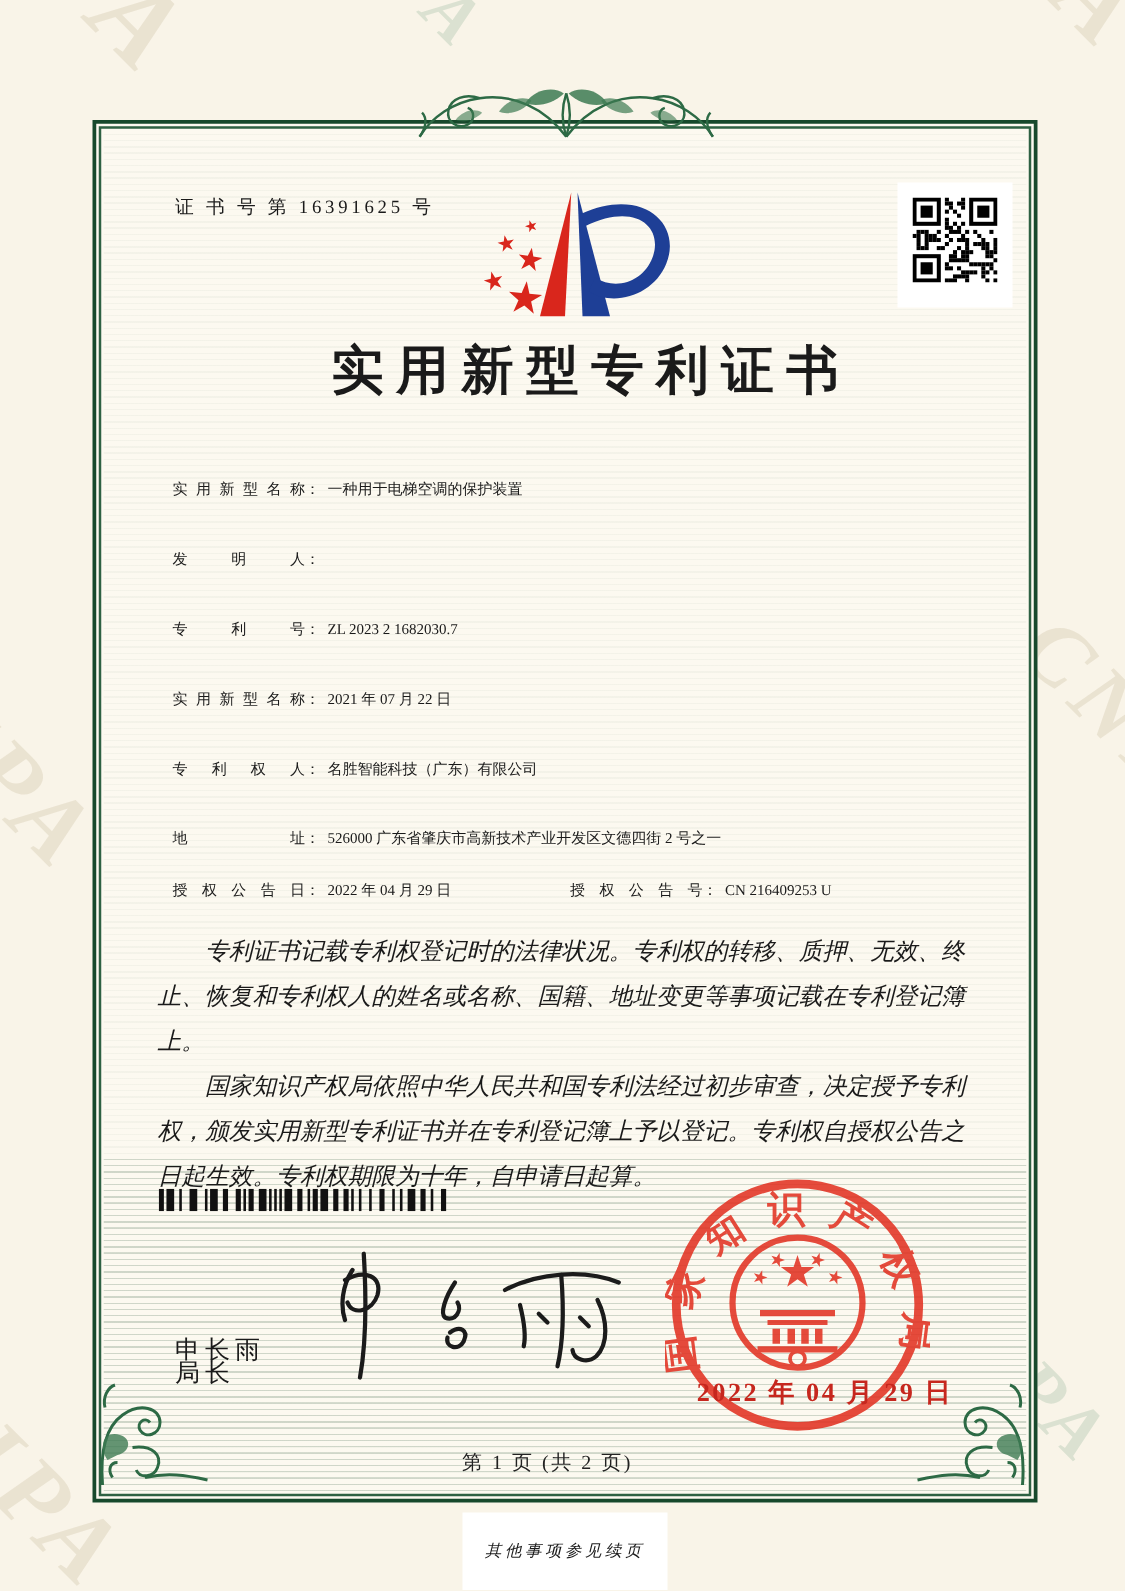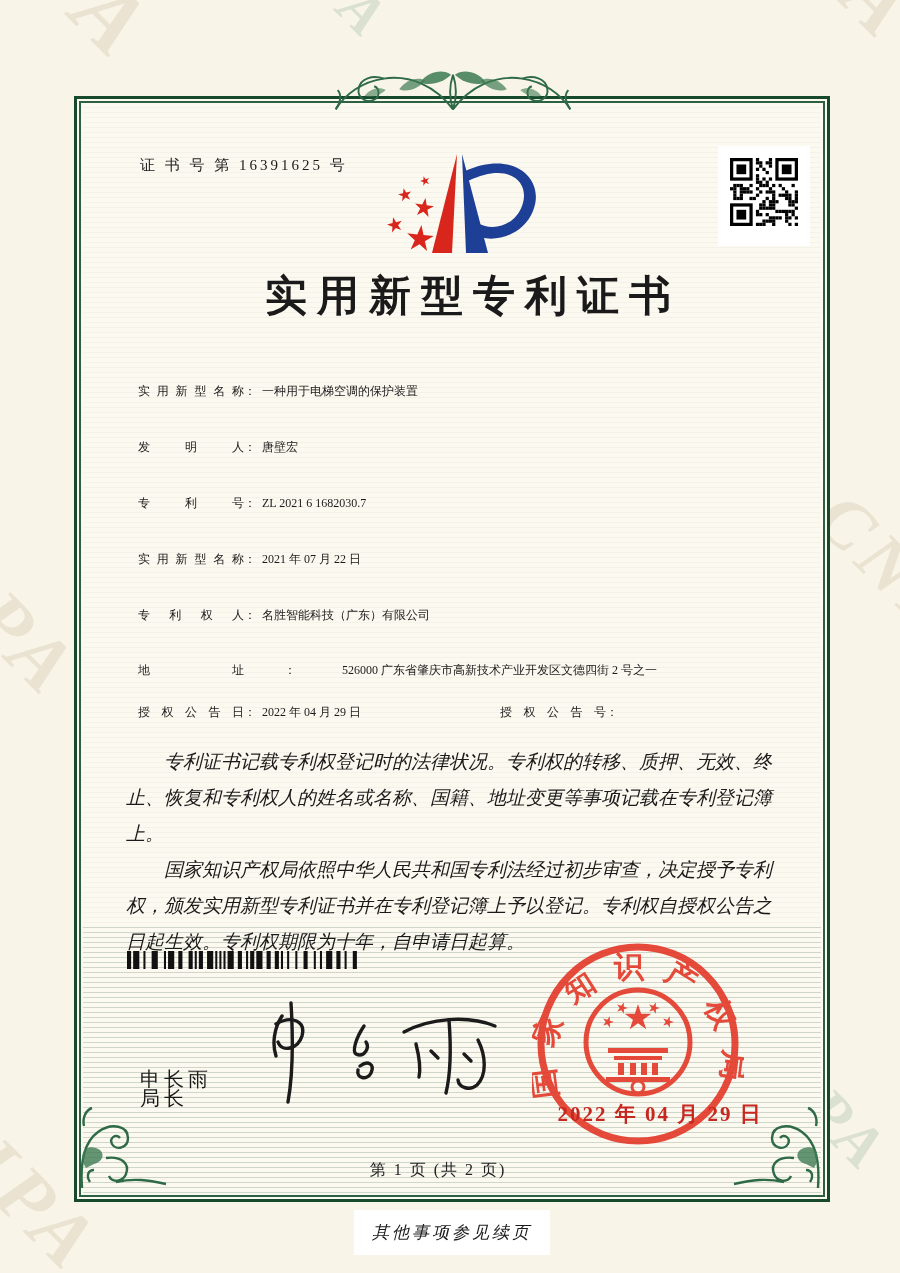--- a/index.html
+++ b/index.html
@@ -40,52 +40,52 @@
   .cert-number{position:absolute;left:140px;top:156px;font-size:15px;letter-spacing:3px;}
   .logo{position:absolute;left:362px;top:148px;width:190px;height:114px;}
   .qr-patch{position:absolute;left:718px;top:146px;width:92px;height:100px;background:#ffffff;}
   .qr-patch svg{position:absolute;left:12px;top:12px;}
   .title{
     position:absolute;left:74px;width:798px;top:268px;text-align:center;
     font-size:42px;font-weight:700;letter-spacing:10px;
   }
   .fields{position:absolute;left:138px;top:374px;width:652px;font-size:12px;}
   .frow{display:flex;line-height:35px;margin-bottom:21px;}
-  .frow.addr{margin-bottom:8px;line-height:33px;gap:40px;}
+  .frow.addr{margin-bottom:8px;line-height:33px;}
   .flabel{
     display:inline-block;width:106px;flex:0 0 106px;
     text-align:justify;text-align-last:justify;
   }
   .fcolon{flex:0 0 auto;margin-right:6px;}
   .fvalue{flex:1 1 auto;max-width:540px;}
   .grant-row{display:flex;line-height:35px;margin-top:2px;}
   .grant-first{display:flex;width:318px;flex:0 0 318px;}
-  .grant-second{display:flex;margin-left:44px;}
+  .grant-second{display:flex;}
   .paragraphs{
     position:absolute;left:126px;top:744px;width:664px;
     font-size:19px;line-height:36px;font-style:italic;
   }
   .paragraphs p{margin:0;text-indent:2em;}
   .barcode{position:absolute;left:127px;top:951px;}
   .director-title{position:absolute;left:140px;top:1085px;font-size:20px;letter-spacing:4px;}
   .director-name{position:absolute;left:140px;top:1066px;font-size:20px;letter-spacing:4px;}
   .signature{position:absolute;left:252px;top:996px;}
   .seal{position:absolute;left:532px;top:938px;}
   .seal-date{
     position:absolute;left:545px;top:1100px;width:230px;text-align:center;
     font-size:21px;font-weight:700;color:#c6271e;letter-spacing:2px;
   }
   .page-number{
     position:absolute;left:60px;width:756px;top:1160px;text-align:center;
     font-size:16px;letter-spacing:2px;color:#222;
   }
   .footer-note-wrap{position:absolute;left:74px;width:756px;top:1210px;text-align:center;}
   .footer-note{
-    display:inline-block;background:#ffffff;padding:11px 18px;
-    font-size:17px;font-style:italic;letter-spacing:3px;
+    display:inline-block;background:#ffffff;padding:22px 18px;
+    font-size:13px;font-style:italic;letter-spacing:3px;
   }
 </style>
 </head>
 <body>
 
 <div class="page">
 
   <div class="wm" style="left:-130px;top:-120px;font-size:92px;">CNIPA</div>
   <div class="wm green" style="left:200px;top:-78px;font-size:58px;">CNIPA</div>
   <div class="wm" style="left:655px;top:-125px;font-size:84px;">CNIPA</div>
@@ -288,26 +288,25 @@
 
   <div class="fields">
     <div class="frow">
       <span class="flabel">实用新型名称</span>
         <span class="fcolon">：</span>
         <span class="fvalue">一种用于电梯空调的保护装置</span>
     </div>
     <div class="frow">
       <span class="flabel">发明人</span>
         <span class="fcolon">：</span>
-        <span class="fvalue">唐壁宏</span>
     </div>
     <div class="frow">
       <span class="flabel">专利号</span>
         <span class="fcolon">：</span>
-        <span class="fvalue">ZL 2021 6 1682030.7</span>
+        <span class="fvalue">ZL 2023 2 1682030.7</span>
     </div>
     <div class="frow">
       <span class="flabel">实用新型名称</span>
         <span class="fcolon">：</span>
         <span class="fvalue">2021 年 07 月 22 日</span>
     </div>
     <div class="frow">
       <span class="flabel">专利权人</span>
         <span class="fcolon">：</span>
         <span class="fvalue">名胜智能科技（广东）有限公司</span>
@@ -319,20 +318,21 @@
     </div>
     <div class="grant-row">
       <span class="grant-first">
         <span class="flabel">授权公告日</span>
           <span class="fcolon">：</span>
           <span>2022 年 04 月 29 日</span>
       </span>
       <span class="grant-second">
         <span class="flabel">授权公告号</span>
           <span class="fcolon">：</span>
+          <span>CN 216409253 U</span>
       </span>
     </div>
   </div>
 
   <div class="paragraphs">
     <p>专利证书记载专利权登记时的法律状况。专利权的转移、质押、无效、终止、恢复和专利权人的姓名或名称、国籍、地址变更等事项记载在专利登记簿上。</p>
     <p>国家知识产权局依照中华人民共和国专利法经过初步审查，决定授予专利权，颁发实用新型专利证书并在专利登记簿上予以登记。专利权自授权公告之日起生效。专利权期限为十年，自申请日起算。</p>
   </div>
 
   <svg id="barcode" class="barcode" width="234" height="18">

